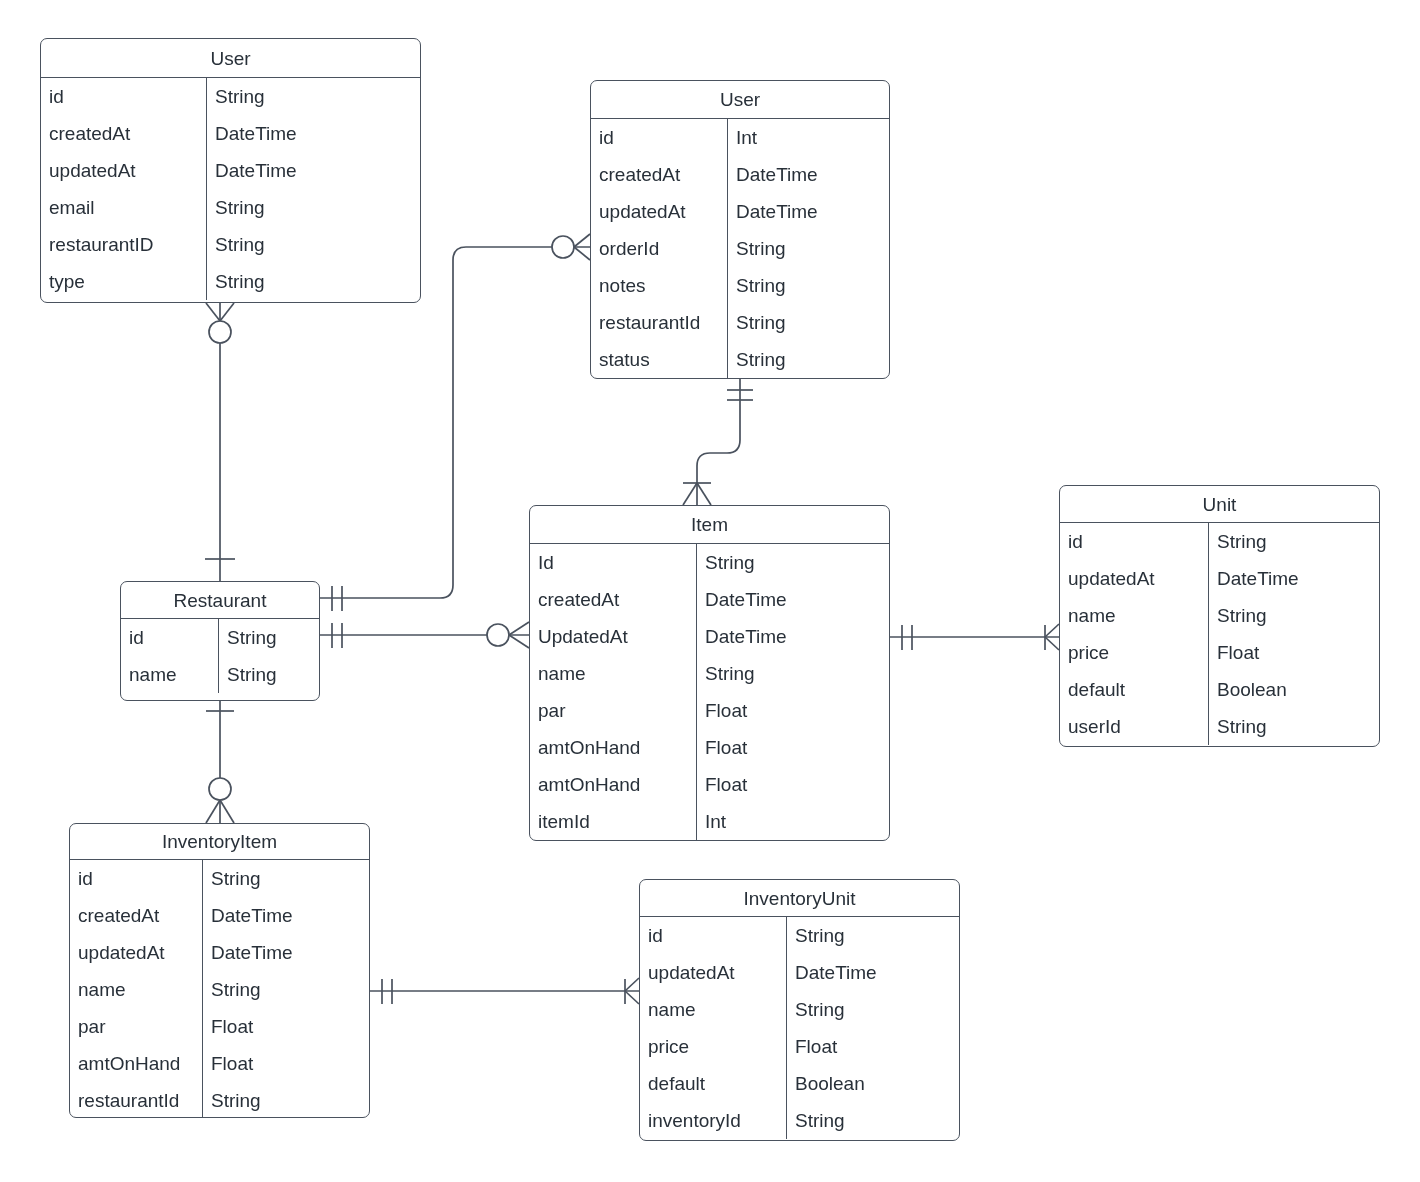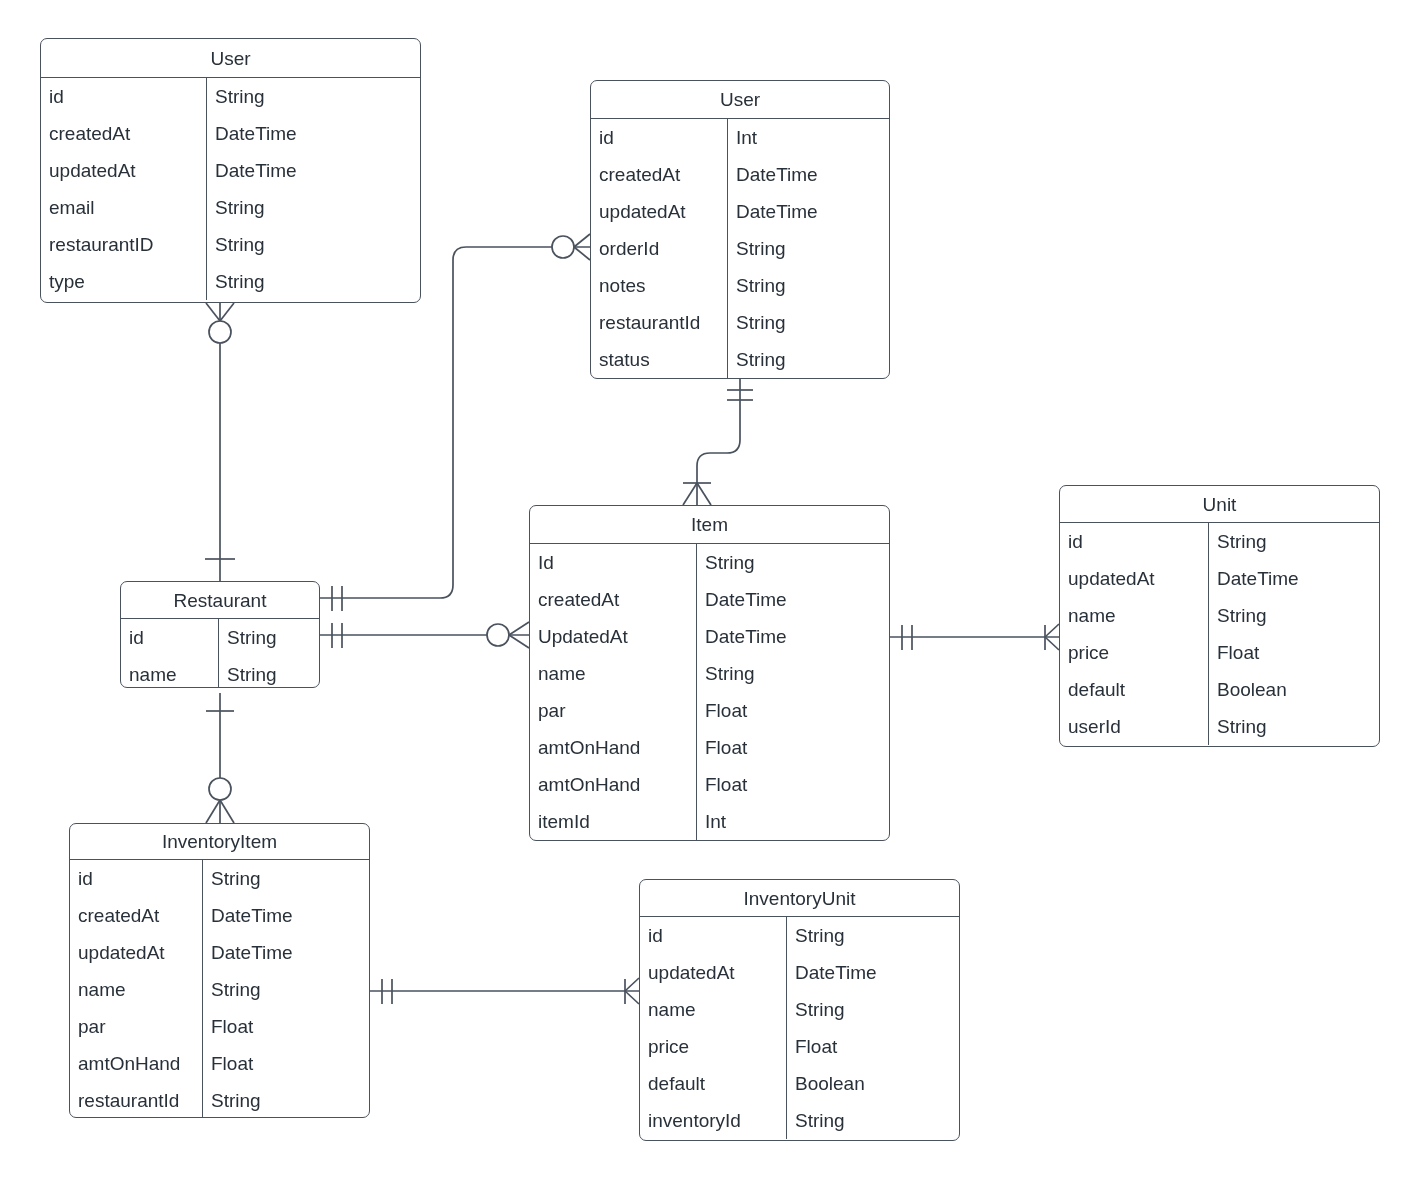--- a/index.html
+++ b/index.html
@@ -198,21 +198,21 @@
         <div class="attr-row" style="height: 37px;">
           <div class="attr-name" style="width: 137px; height: 37px;">restaurantId</div>
           <div class="attr-type" style="flex: 1 1 auto; height: 37px;">String</div>
         </div>
         <div class="attr-row" style="height: 37px; justify-content: flex-end;">
           <div class="attr-name" style="width: 137px; height: 37px;">status</div>
           <div class="attr-type" style="flex: 1 1 auto; height: 37px;">String</div>
         </div>
       </div>
     </div>
-    <div class="entity" style="left: 120px; top: 581px; width: 200px; height: 107px;">
+    <div class="entity" style="left: 120px; top: 581px; width: 200px; height: 120px;">
       <div class="entity-title" style="height: 37px;">Restaurant</div>
       <div class="attr-list">
         <div class="attr-row" style="height: 37px;">
           <div class="attr-name" style="width: 98px; height: 37px;">id</div>
           <div class="attr-type" style="flex: 1 1 auto; height: 37px;">String</div>
         </div>
         <div class="attr-row" style="height: 37px;">
           <div class="attr-name" style="width: 98px; height: 37px;">name</div>
           <div class="attr-type" style="flex: 1 1 auto; height: 37px;">String</div>
         </div>

